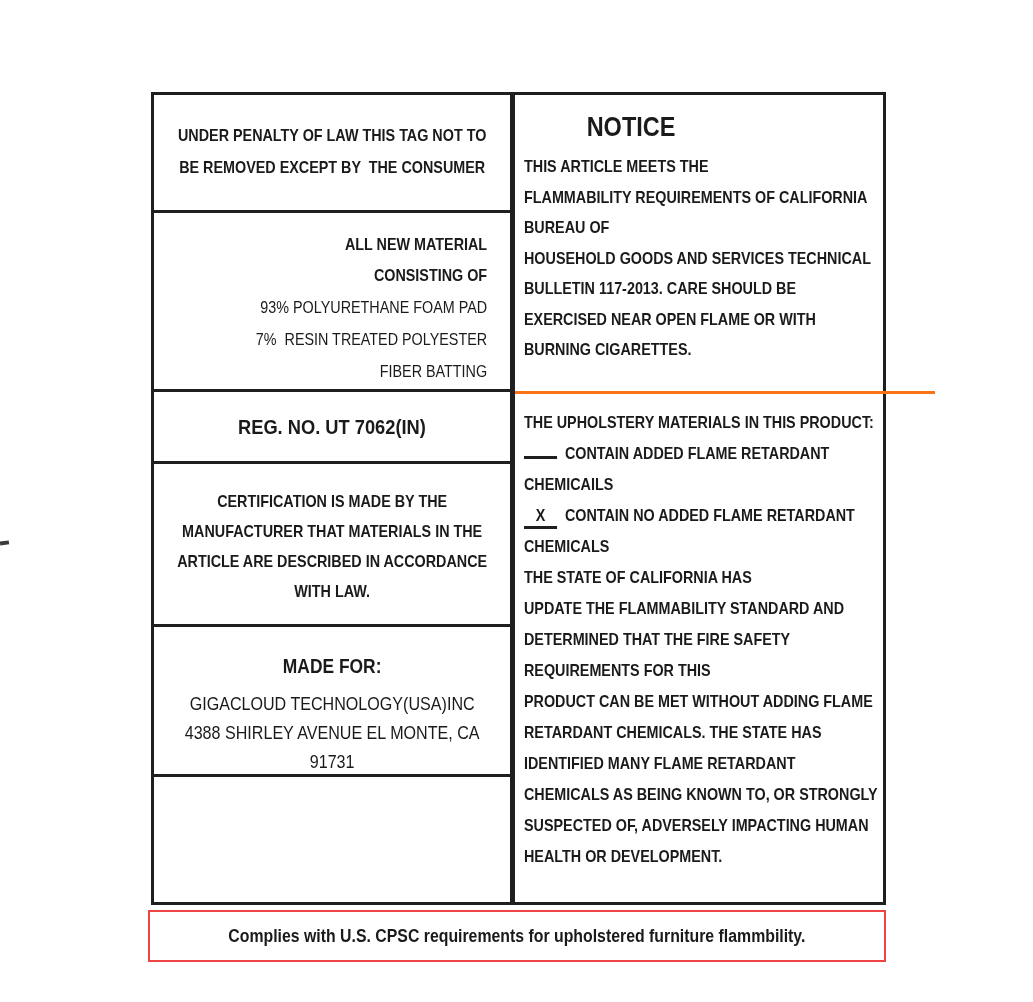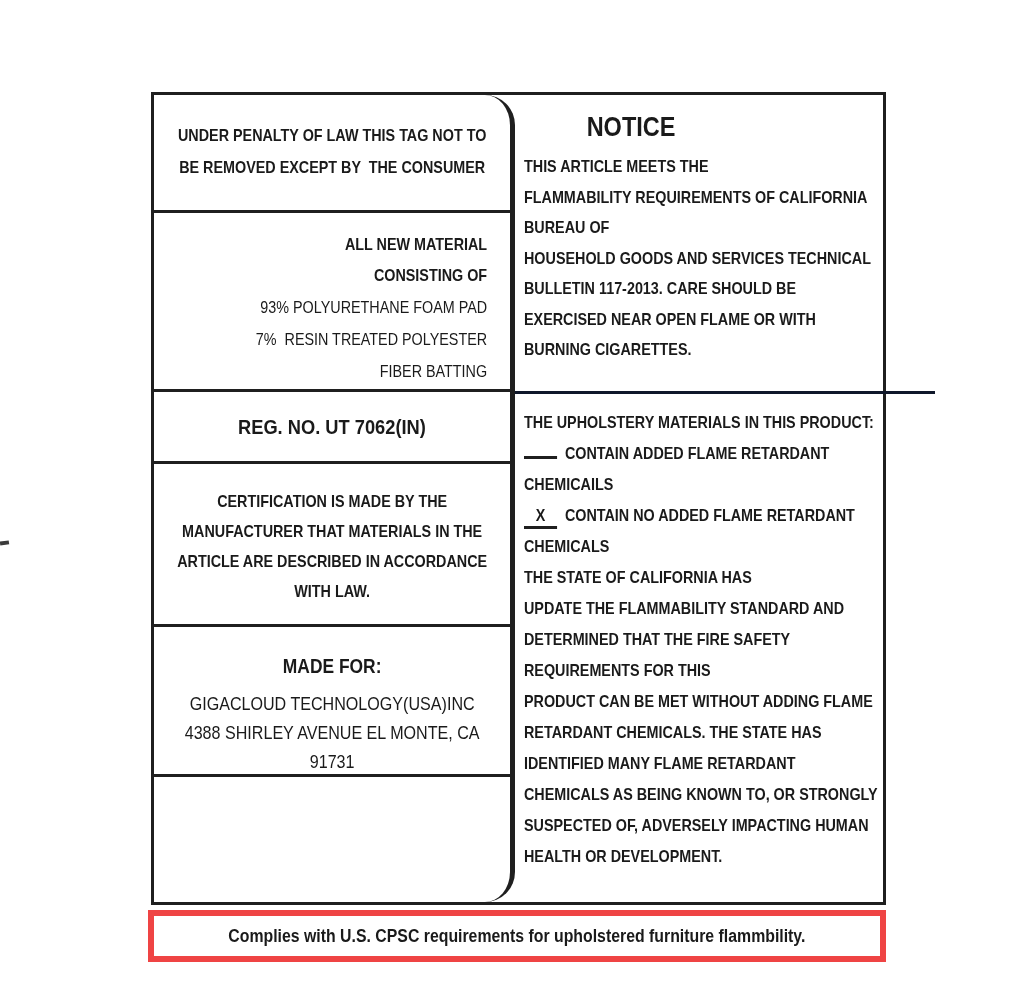--- a/index.html
+++ b/index.html
@@ -21,21 +21,20 @@
     width: 735px; height: 813px;
     border: 3px solid #1f1f1f;
     display: flex;
     background: #ffffff;
   }
   .col-left {
     flex: 0 0 338px;
     border-right: 5px solid #1f1f1f;
     display: flex;
     flex-direction: column;
-    border-radius: 30px;
   }
   .col-right {
     flex: 1;
     display: flex;
     flex-direction: column;
   }
   .cell { overflow: hidden; }
   .cell.hline { border-bottom: 3px solid #1f1f1f; }
 
   
@@ -58,21 +57,21 @@
 
   .cell-madefor { height: 150px; text-align: center; padding-top: 24px; }
   .cell-madefor .hd { font-size: 20px; font-weight: 700; line-height: 30px; margin-bottom: 8px; }
   .cell-madefor .bd { font-size: 18.5px; font-weight: 400; line-height: 29px; }
 
   .cell-delivery { flex: 1; text-align: center; padding-top: 20px; }
   .cell-delivery .line { font-size: 17.5px; font-weight: 700; line-height: 31px; }
   .date-underlined { border-bottom: 3px solid #1f1f1f; padding: 0 1px 0 1px; }
 
   
-  .cell-notice { height: 299px; border-bottom: 3px solid #0f172a; padding: 12px 6px 0 9px; }
+  .cell-notice { height: 299px; border-bottom: 3px solid #f97316; padding: 12px 6px 0 9px; }
   .notice-heading { font-size: 27px; font-weight: 700; line-height: 40px; margin-left: 72px; margin-bottom: 4px; white-space: pre; }
   .cell-notice .line { font-size: 16.5px; font-weight: 700; line-height: 30.5px; }
 
   .cell-uph { flex: 1; padding: 13px 4px 0 9px; }
   .cell-uph .line { font-size: 16.5px; font-weight: 700; line-height: 31px; }
   .blank-rule {
     display: inline-block;
     width: 38px;
     border-bottom: 3px solid #1f1f1f;
     text-align: center;
@@ -80,21 +79,21 @@
     margin-right: 9px;
     line-height: 22px;
     vertical-align: baseline;
   }
 
   
   .tag-footer {
     position: absolute;
     left: 148px; top: 910px;
     width: 738px; height: 52px;
-    border: 6px solid #ef4444;
+    border: 2px solid #ef4444;
     display: flex; align-items: center; justify-content: center;
     background: #ffffff;
   }
   .tag-footer .line { font-size: 18px; font-weight: 700; transform: scaleX(0.88); transform-origin: 50% 50%; }
 
   
   .edge-artifact {
     position: absolute;
     left: 0; top: 541px;
     width: 9px; height: 4px;

